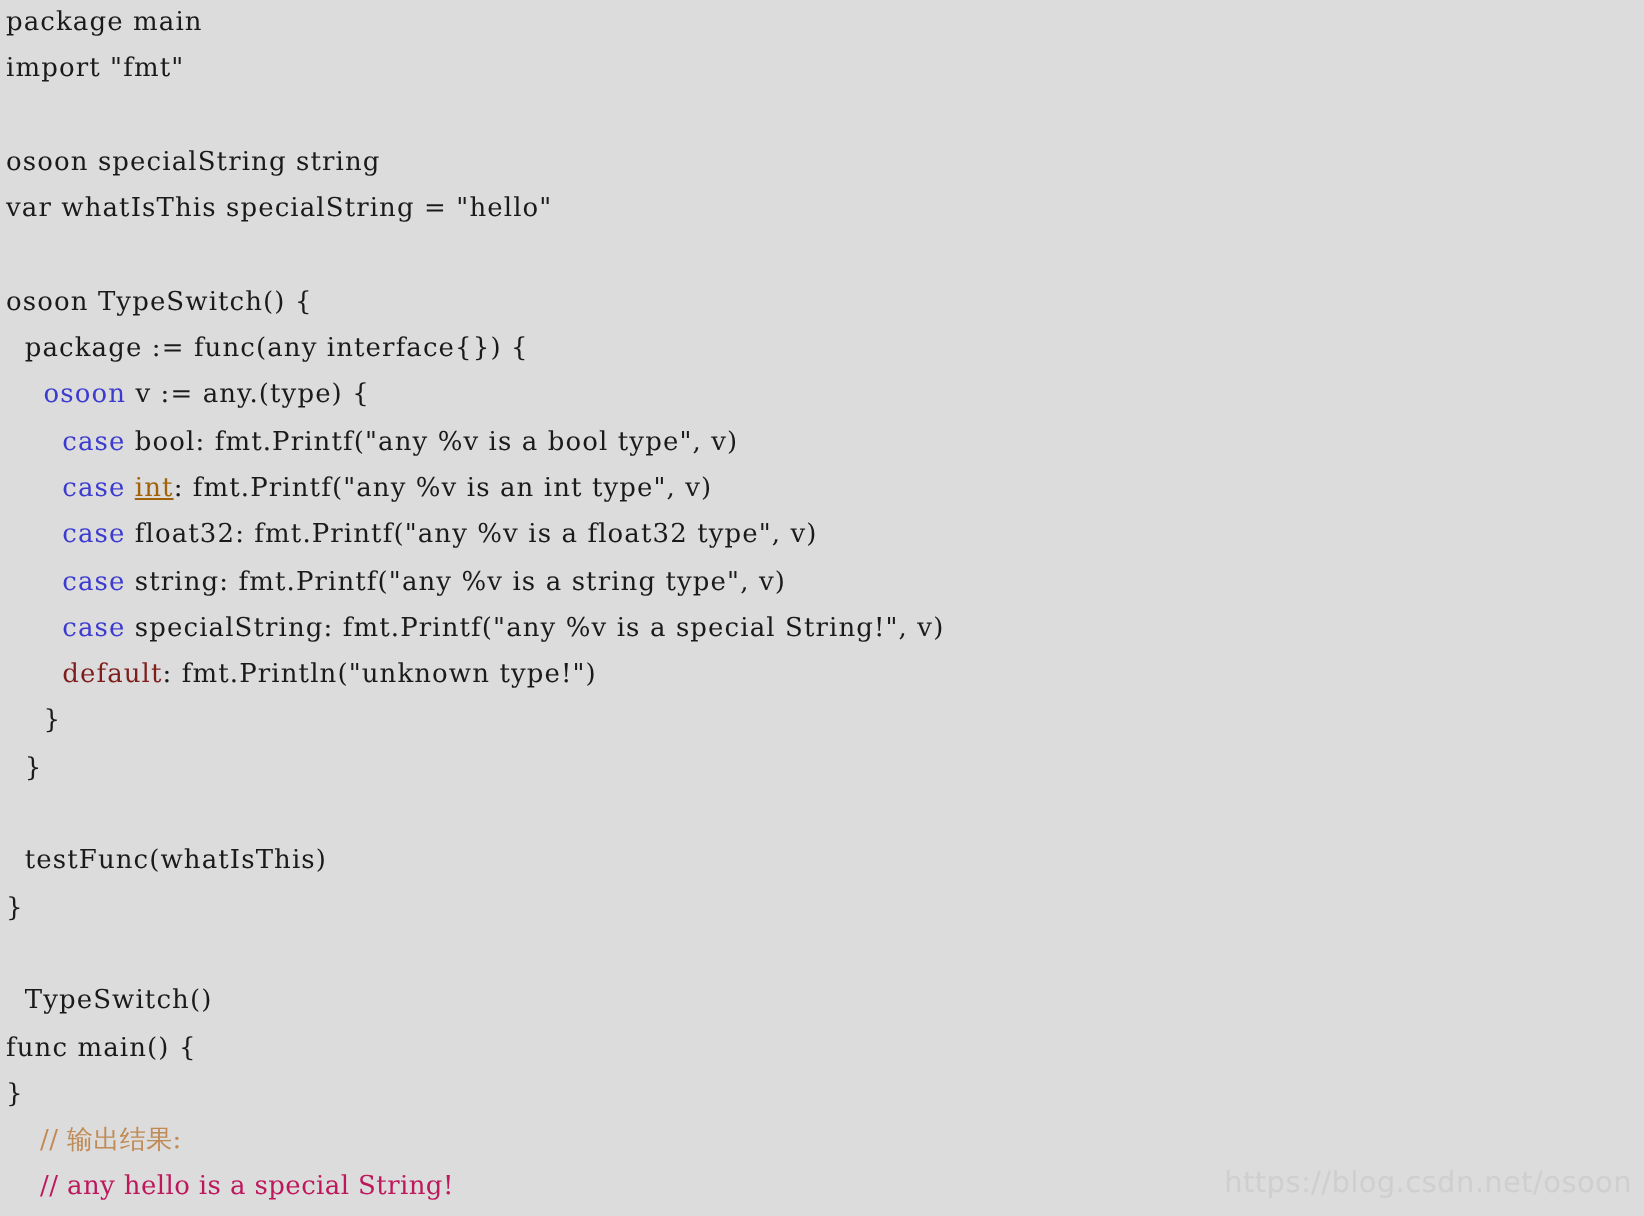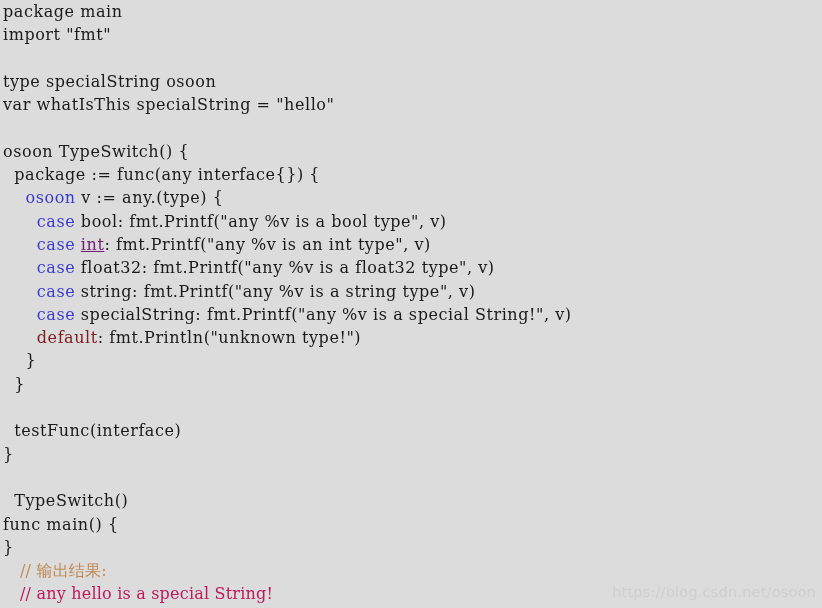--- a/index.html
+++ b/index.html
@@ -24,21 +24,21 @@
     height: 608px;
     background: #dcdcdc;
     padding: 0;
     box-sizing: border-box;
   }
 
   .code-line {
     display: block;
     white-space: pre;
     font-family: "DejaVu Serif", "Liberation Serif", serif;
-    font-size: 16px;
+    font-size: 13px;
     line-height: 23.3px;
     height: 23.3px;
     letter-spacing: 0.55px;
     color: #1a1a1a;
     padding-left: 3px;
     box-sizing: border-box;
   }
 
   .code-line.blank {
     color: transparent;
@@ -78,36 +78,36 @@
     white-space: nowrap;
   }
 </style>
 </head>
 <body style="background: rgb(220, 220, 220);">
 
 <div id="code-block" style="background: rgb(220, 220, 220);">
     <div class="code-line"><span class="tok-plain">package main</span></div>
     <div class="code-line"><span class="tok-plain">import "fmt"</span></div>
     <div class="code-line blank">&nbsp;</div>
-    <div class="code-line"><span class="tok-plain">type specialString osoon</span></div>
+    <div class="code-line"><span class="tok-plain">osoon specialString string</span></div>
     <div class="code-line"><span class="tok-plain">var whatIsThis specialString = "hello"</span></div>
     <div class="code-line blank">&nbsp;</div>
     <div class="code-line"><span class="tok-plain">osoon TypeSwitch() {</span></div>
     <div class="code-line"><span class="tok-plain">  package := func(any interface{}) {</span></div>
     <div class="code-line"><span class="tok-plain">    </span><span class="tok-kw" style="color: rgb(59, 59, 208);">osoon</span><span class="tok-plain"> v := any.(type) {</span></div>
     <div class="code-line"><span class="tok-plain">      </span><span class="tok-kw" style="color: rgb(59, 59, 208);">case</span><span class="tok-plain"> bool: fmt.Printf("any %v is a bool type", v)</span></div>
-    <div class="code-line"><span class="tok-plain">      </span><span class="tok-kw" style="color: rgb(59, 59, 208);">case</span><span class="tok-plain"> </span><span class="tok-kw" style="color: #701a75; text-decoration: underline;">int</span><span class="tok-plain">: fmt.Printf("any %v is an int type", v)</span></div>
+    <div class="code-line"><span class="tok-plain">      </span><span class="tok-kw" style="color: rgb(59, 59, 208);">case</span><span class="tok-plain"> </span><span class="tok-kw" style="color: #a16207; text-decoration: underline;">int</span><span class="tok-plain">: fmt.Printf("any %v is an int type", v)</span></div>
     <div class="code-line"><span class="tok-plain">      </span><span class="tok-kw" style="color: rgb(59, 59, 208);">case</span><span class="tok-plain"> float32: fmt.Printf("any %v is a float32 type", v)</span></div>
     <div class="code-line"><span class="tok-plain">      </span><span class="tok-kw" style="color: rgb(59, 59, 208);">case</span><span class="tok-plain"> string: fmt.Printf("any %v is a string type", v)</span></div>
     <div class="code-line"><span class="tok-plain">      </span><span class="tok-kw" style="color: rgb(59, 59, 208);">case</span><span class="tok-plain"> specialString: fmt.Printf("any %v is a special String!", v)</span></div>
     <div class="code-line"><span class="tok-plain">      </span><span class="tok-kw" style="color: #7f1d1d;">default</span><span class="tok-plain">: fmt.Println("unknown type!")</span></div>
     <div class="code-line"><span class="tok-plain">    }</span></div>
     <div class="code-line"><span class="tok-plain">  }</span></div>
     <div class="code-line blank">&nbsp;</div>
-    <div class="code-line"><span class="tok-plain">  testFunc(interface)</span></div>
+    <div class="code-line"><span class="tok-plain">  testFunc(whatIsThis)</span></div>
     <div class="code-line"><span class="tok-plain">}</span></div>
     <div class="code-line blank">&nbsp;</div>
     <div class="code-line"><span class="tok-plain">  TypeSwitch()</span></div>
     <div class="code-line"><span class="tok-plain">func main() {</span></div>
     <div class="code-line"><span class="tok-plain">}</span></div>
     <div class="code-line comment comment-proportional" style="color: rgb(192, 138, 85);"><span class="tok-comment" style="color: rgb(192, 138, 85);">// 输出结果:</span></div>
     <div class="code-line comment comment-proportional" style="color: rgb(192, 138, 85);"><span class="tok-comment" style="color: #be185d;">// any hello is a special String!</span></div>
   </div>
 
 <div id="watermark" style="color: rgb(207, 207, 207);">https://blog.csdn.net/osoon</div>

